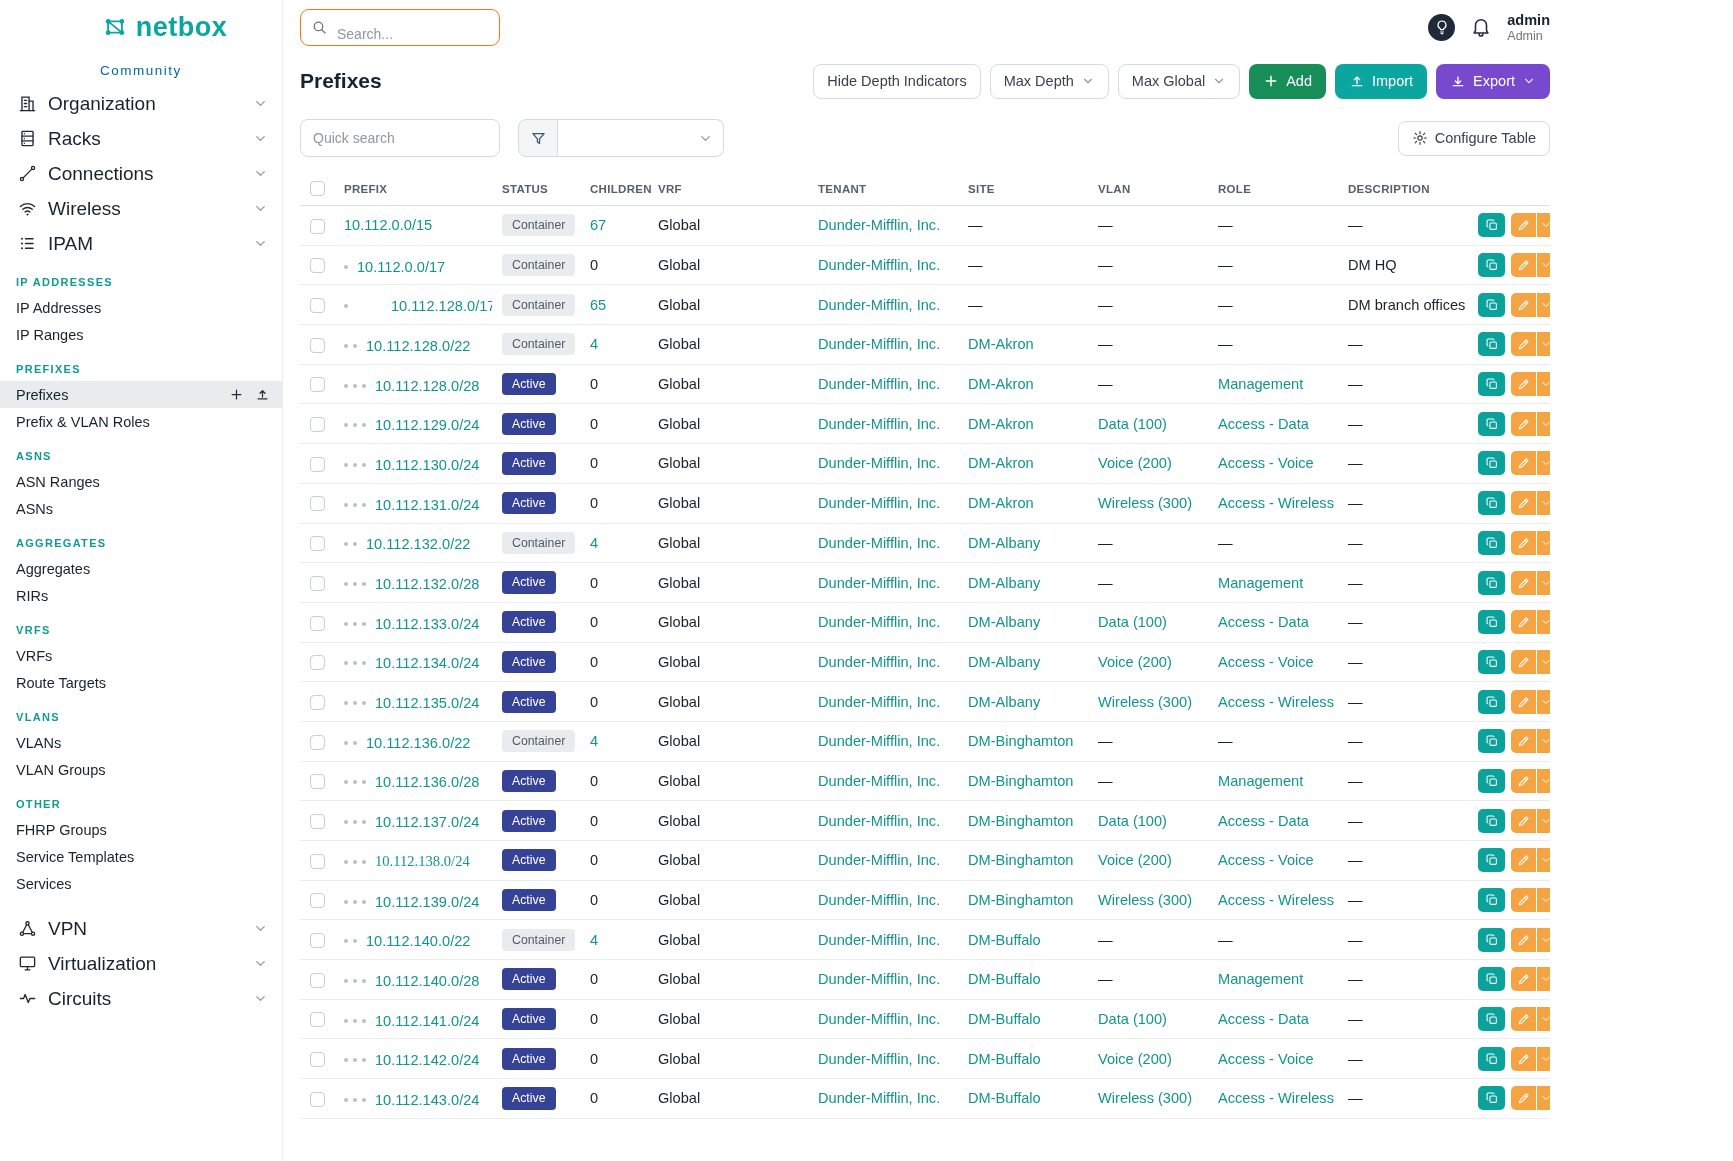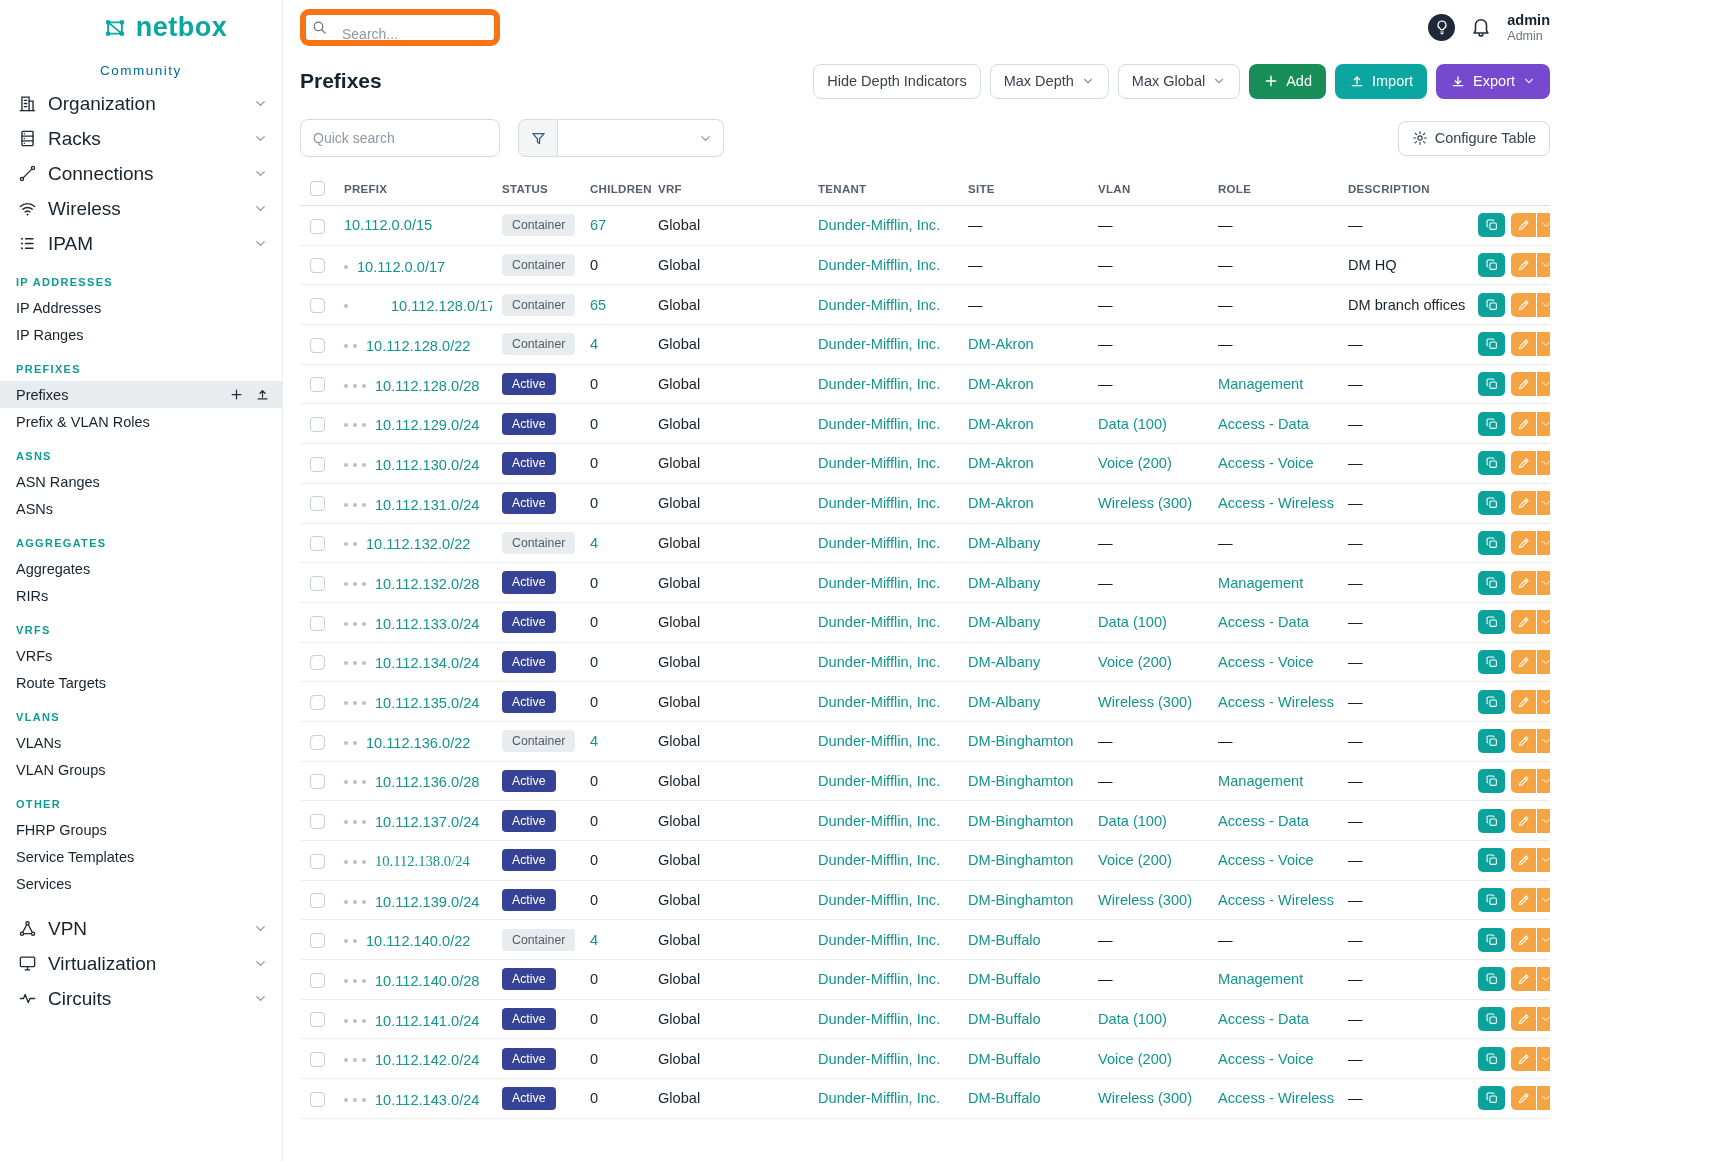--- a/index.html
+++ b/index.html
@@ -3,21 +3,21 @@
 <meta charset="utf-8">
 <style>
 * { box-sizing: border-box; margin: 0; padding: 0; }
 html,body { width: 1733px; height: 1161px; overflow: hidden; }
 body { font-family: "Liberation Sans", "DejaVu Sans", sans-serif; background: #ffffff; color: #17242e; }
 .app { display: flex; height: 100%; }
 
 
 .sidebar { width: 283px; min-width: 283px; border-right: 1px solid #e9edf0; padding-top: 10px; overflow: hidden; background: #fff; }
 .logo-block { text-align: center; padding: 2px 0 8px; }
-.logo-row { display: flex; align-items: center; justify-content: center; gap: 6px; margin-left: 45px; }
+.logo-row { display: flex; justify-content: center; gap: 6px; margin-left: 45px; }
 .logo-icon { width: 30px; height: 30px; display: inline-flex; }
 .logo-icon svg { width: 100%; height: 100%; }
 .logo-text { font-size: 27px; font-weight: 700; color: #0aa6a0; letter-spacing: .5px; }
 .logo-sub { font-size: 13.5px; color: #0369a1; letter-spacing: 1.5px; margin-top: 20px; }
 .nav-item { display: flex; align-items: center; gap: 11px; padding: 0 14px 0 18px; height: 35px; font-size: 19px; color: #18242e; cursor: pointer; }
 .nav-icon { width: 19px; height: 19px; color: #1c2b36; flex: none; display: inline-flex; }
 .nav-icon svg { width: 100%; height: 100%; }
 .nav-chev { margin-left: auto; width: 15px; height: 15px; color: #8d98a1; display: inline-flex; }
 .nav-chev svg { width: 100%; height: 100%; }
 .sec-header { font-size: 11px; font-weight: 700; color: #0f9b93; letter-spacing: 1.3px; padding: 15px 16px 6px; }
@@ -25,21 +25,21 @@
 .sec-item.active { background: #e9ecef; }
 .sec-actions { display: inline-flex; gap: 11px; }
 .mini-btn { width: 15px; height: 15px; color: #222e38; display: inline-flex; cursor: pointer; }
 .mini-btn svg { width: 100%; height: 100%; }
 #nav-bottom { margin-top: 14px; }
 
 
 main { width: 1267px; padding-left: 17px; display: flex; flex-direction: column; overflow: hidden; }
 .topbar { height: 55px; display: flex; align-items: center; }
 .search-wrap { position: relative; width: 200px; }
-.search-wrap input { width: 100%; height: 37px; border: 6px solid #f97316; border-radius: 9px; padding: 12px 12px 0 36px; font-size: 14px; color: #17242e; outline: none; background: #fff; font-family: inherit; }
+.search-wrap input { width: 100%; height: 37px; border: 1px solid #f97316; border-radius: 9px; padding: 12px 12px 0 36px; font-size: 14px; color: #17242e; outline: none; background: #fff; font-family: inherit; }
 .search-wrap input::placeholder { color: #8d98a1; }
 .search-icon { position: absolute; left: 11px; top: 10px; width: 17px; height: 17px; color: #6c757d; display: inline-flex; }
 .search-icon svg { width: 100%; height: 100%; }
 .topbar-right { margin-left: auto; display: flex; align-items: center; gap: 14px; }
 .bulb-btn { width: 27px; height: 27px; border-radius: 50%; background: #1f2937; color: #fff; border: none; display: flex; align-items: center; justify-content: center; cursor: pointer; }
 .bulb-btn svg { width: 16px; height: 16px; }
 .bell-btn { width: 24px; height: 24px; background: none; border: none; color: #1f2937; cursor: pointer; padding: 0; display: flex; align-items: center; justify-content: center; }
 .bell-btn svg { width: 22px; height: 22px; }
 .user-block { line-height: 1.15; }
 .user-name { font-size: 14.5px; font-weight: 700; color: #17242e; }

